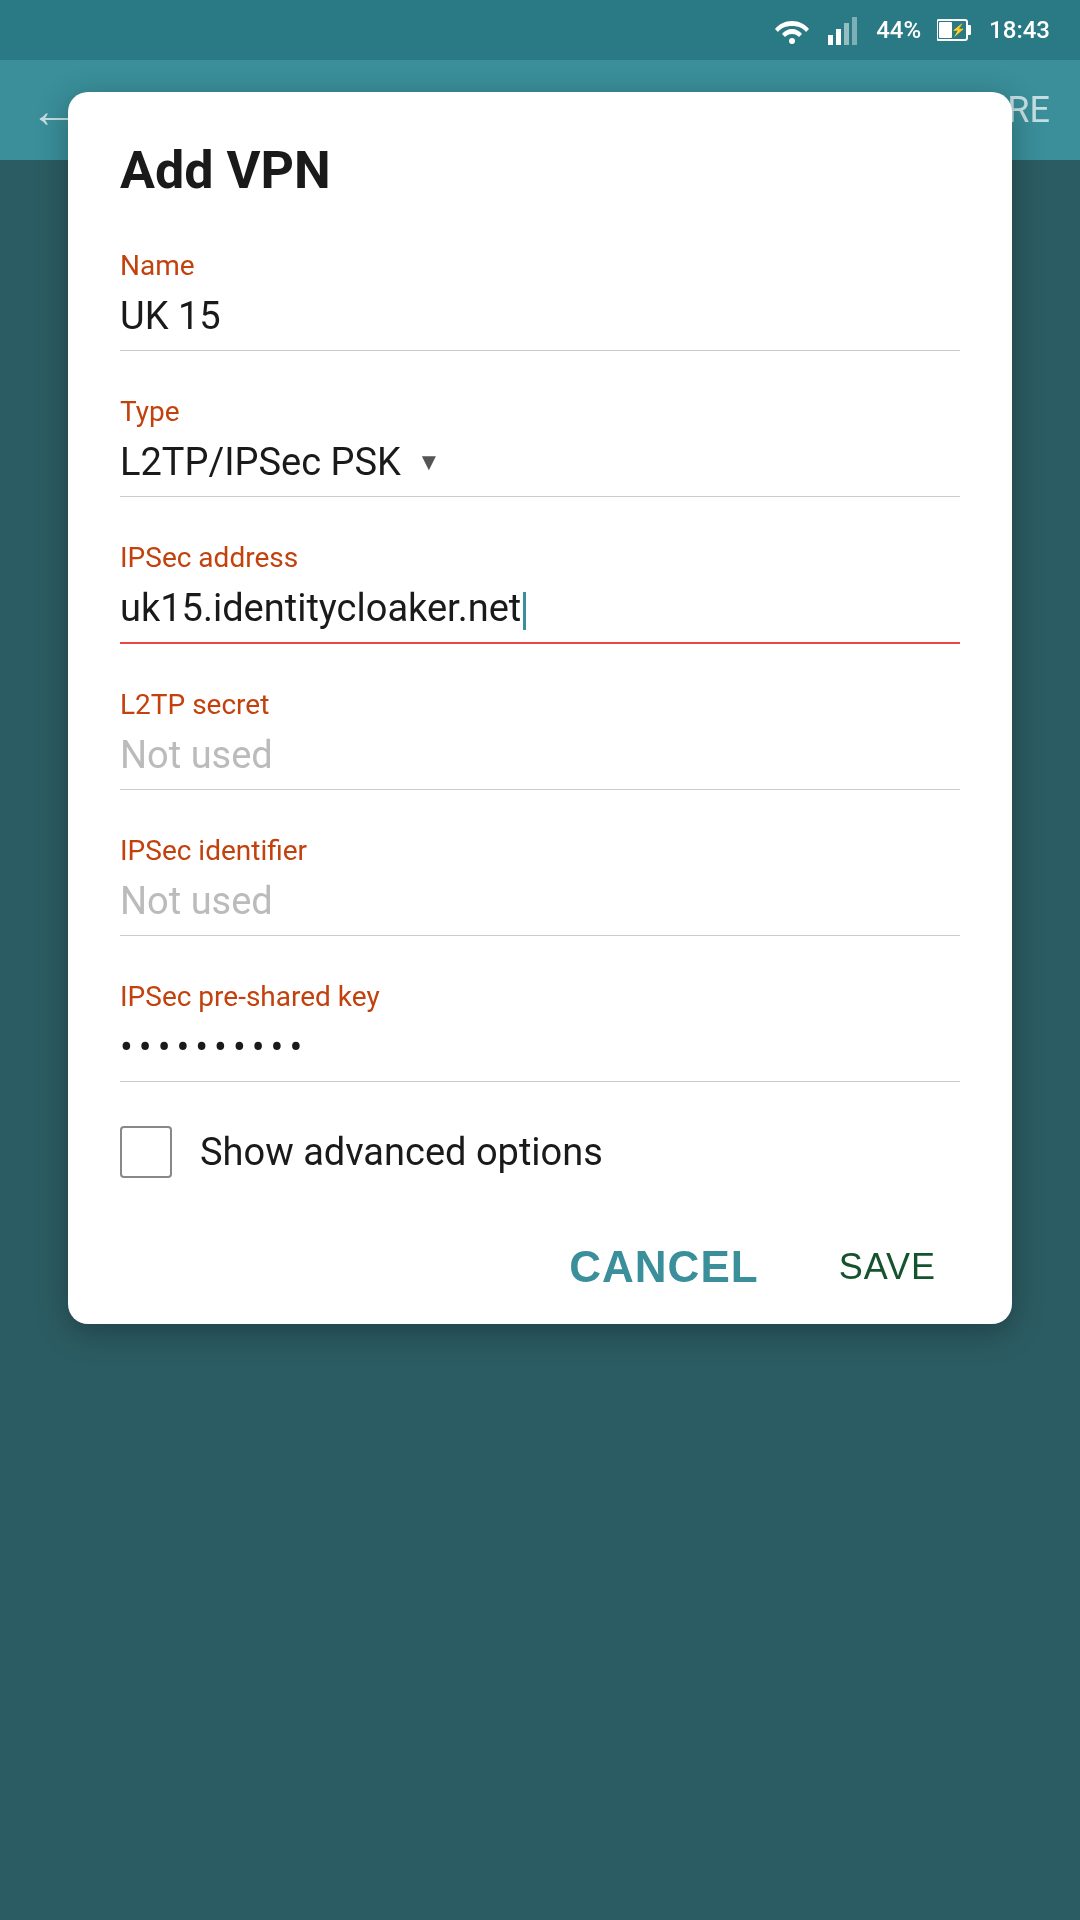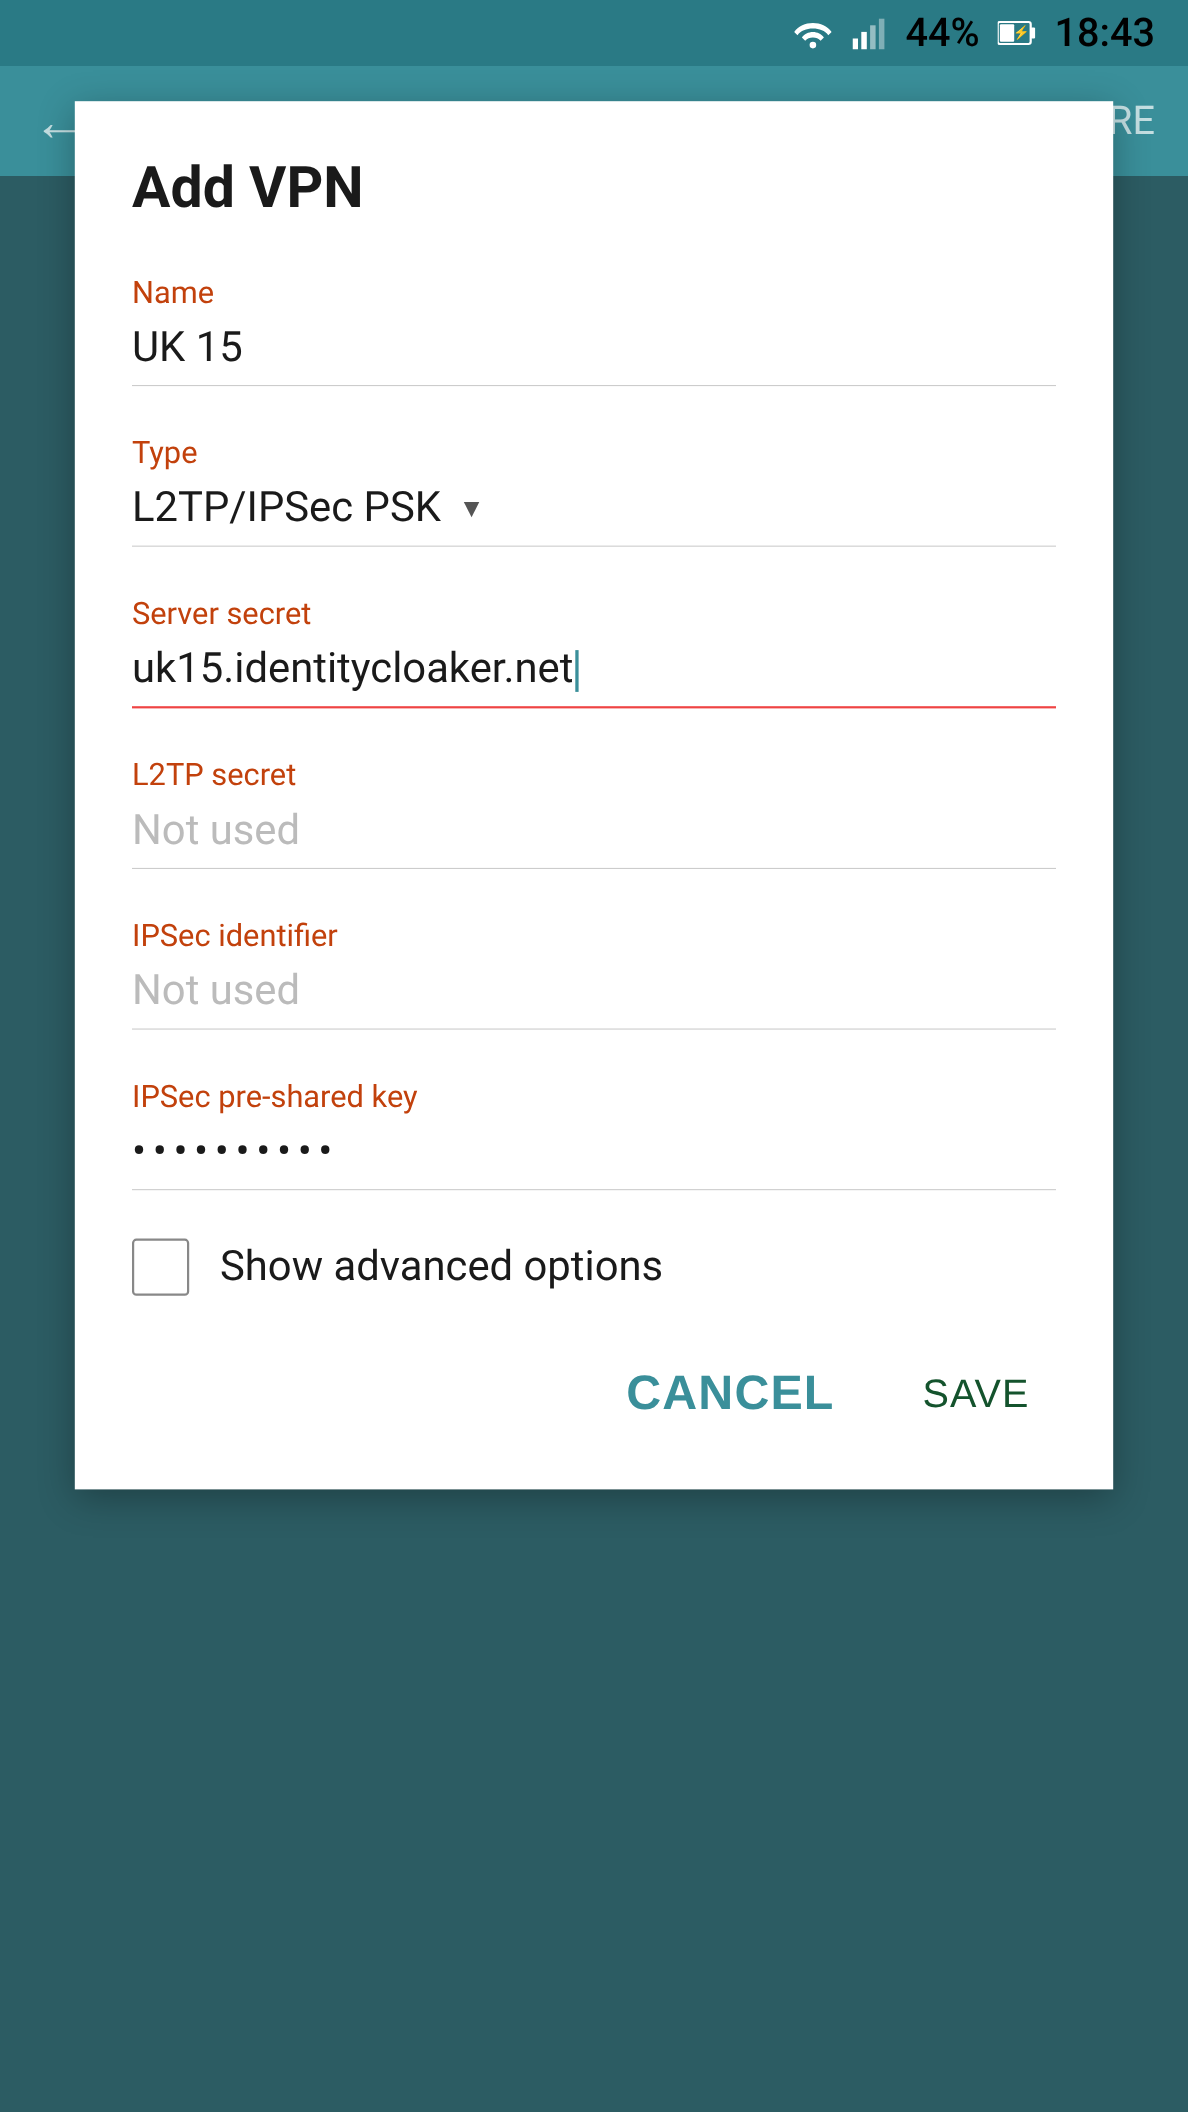--- a/index.html
+++ b/index.html
@@ -26,22 +26,22 @@
       gap: 18px;
     }
 
     .status-icons {
       display: flex;
       align-items: center;
       gap: 16px;
     }
 
     .status-text {
-      color: #000000;
-      font-size: 36px;
+      color: #ffffff;
+      font-size: 24px;
       font-weight: 500;
     }
 
     
     .app-bar {
       width: 100%;
       height: 100px;
       background: #3a8f9a;
       display: flex;
       align-items: center;
@@ -70,22 +70,22 @@
       background: rgba(0,0,0,0.4);
     }
 
     
     .dialog {
       position: absolute;
       top: 92px;
       left: 68px;
       right: 68px;
       background: white;
-      border-radius: 0;
-      padding: 48px 52px 46px 52px;
+      border-radius: 20px;
+      padding: 48px 52px 16px 52px;
       box-shadow: 0 8px 32px rgba(0,0,0,0.3);
     }
 
     .dialog-title {
       font-size: 52px;
       font-weight: 700;
       color: #1a1a1a;
       margin-bottom: 48px;
     }
 
@@ -265,21 +265,21 @@
 
   <div class="form-group">
     <span class="form-label">Type</span>
     <div class="type-dropdown">
       <span class="type-dropdown-text">L2TP/IPSec PSK</span>
       <span class="dropdown-arrow">▼</span>
     </div>
   </div>
 
   <div class="form-group">
-    <span class="form-label">Server secret</span>
+    <span class="form-label">IPSec address</span>
     <div class="form-value active-field">
       <span>uk15.identitycloaker.net</span><span class="cursor"></span>
     </div>
   </div>
 
   <div class="form-group">
     <span class="form-label">L2TP secret</span>
     <span class="form-placeholder">Not used</span>
   </div>
 

